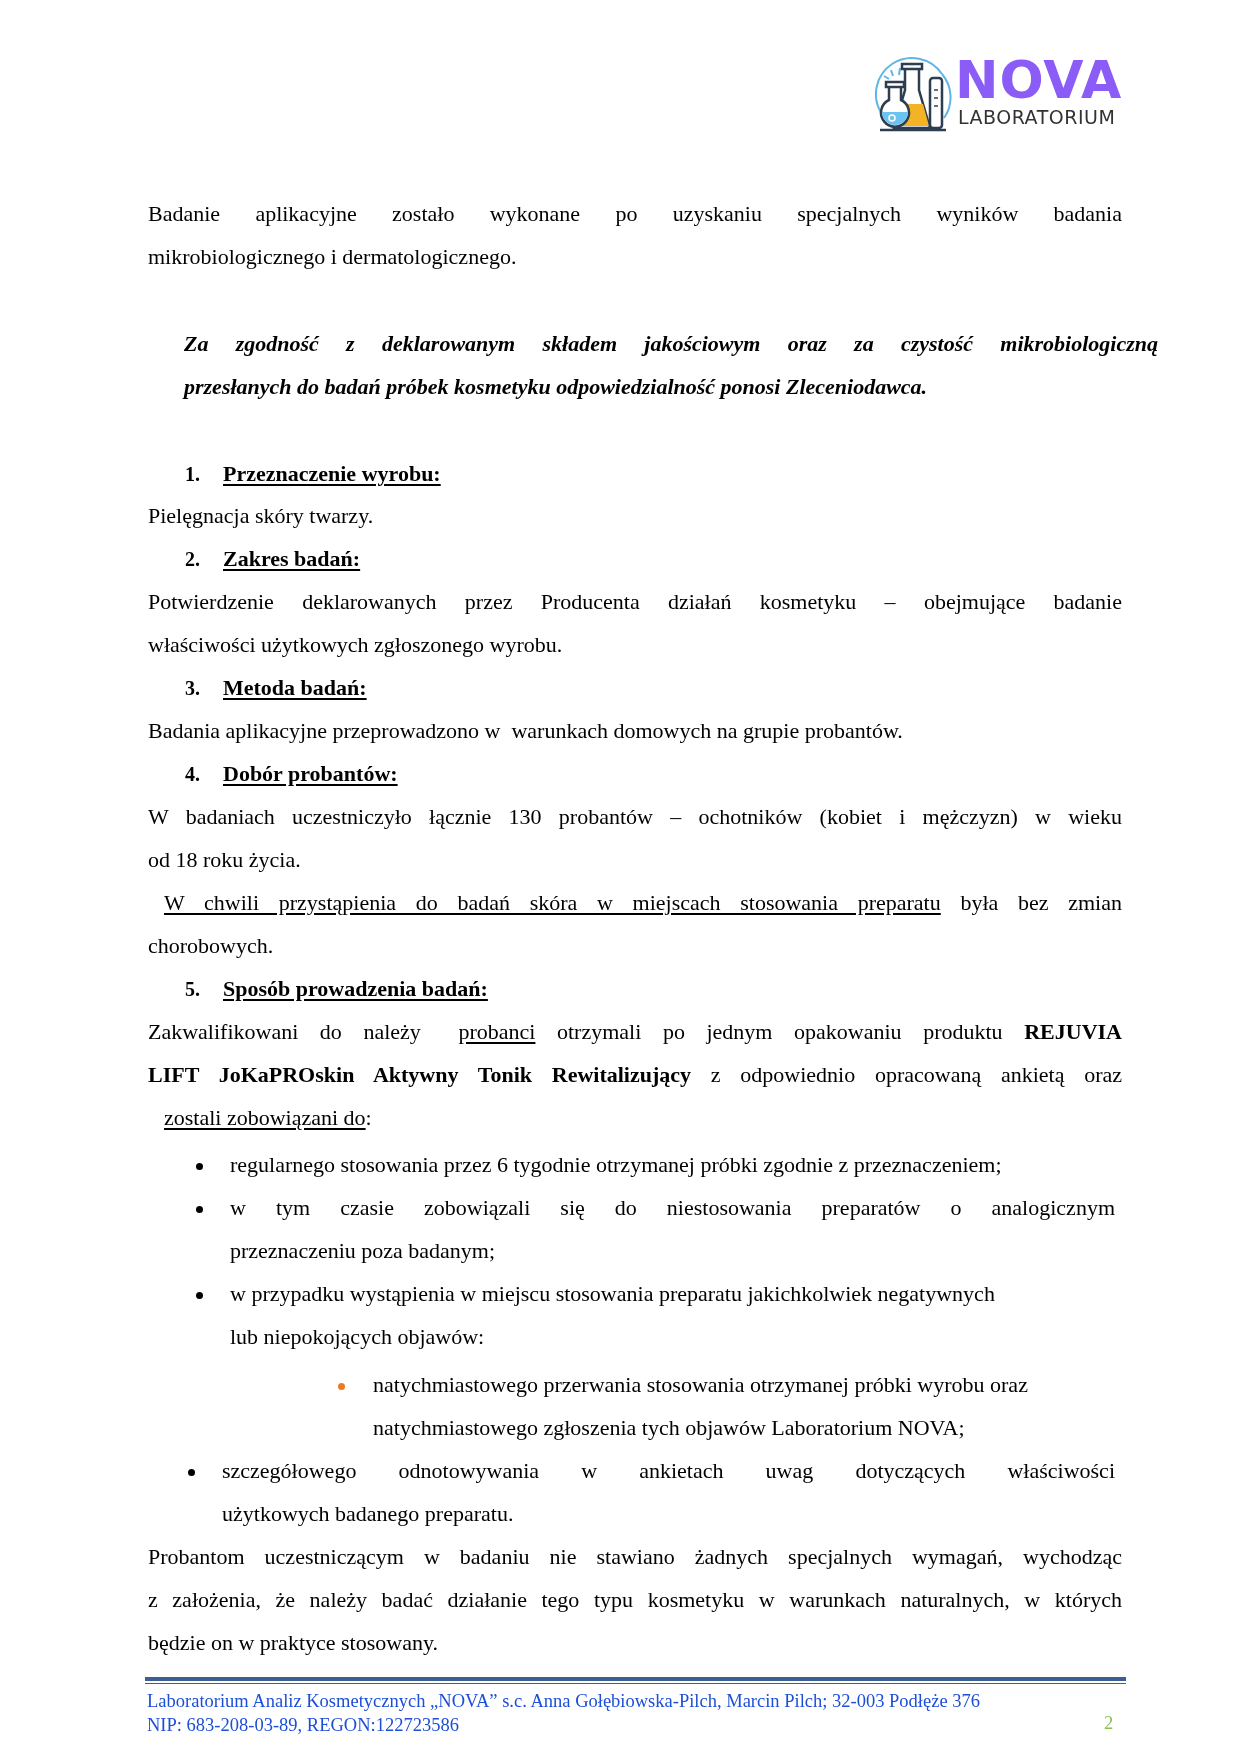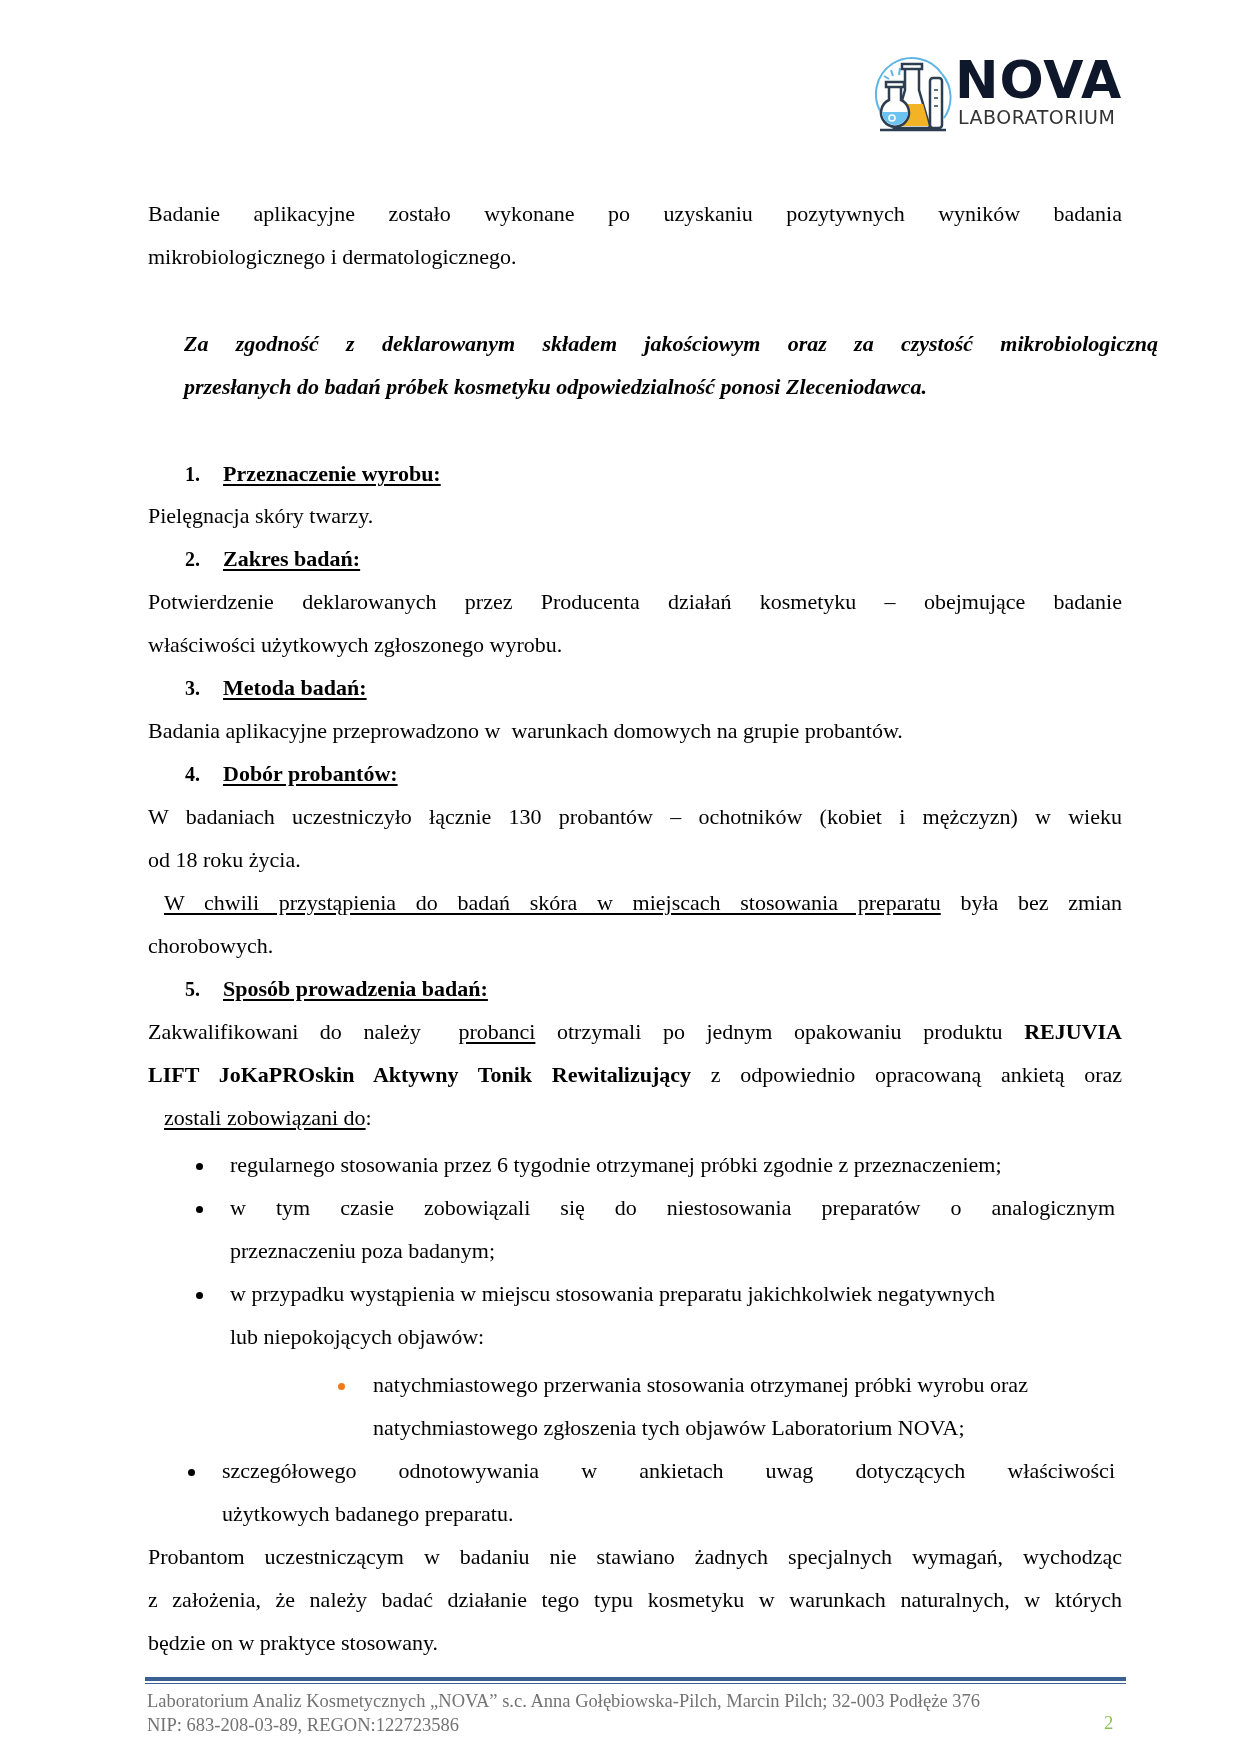--- a/index.html
+++ b/index.html
@@ -12,27 +12,27 @@
   .b { font-weight: bold; }
   .u { text-decoration: underline; text-underline-offset: 3px; margin-left: 16px; }
   .num { position: absolute; font-size: 20px; font-weight: bold; line-height: 26px; }
   .head { position: absolute; font-size: 22px; font-weight: bold; line-height: 26px;
           text-decoration: underline; text-underline-offset: 3px; text-decoration-thickness: 2px; text-align: center; }
   .bullet { position: absolute; width: 7px; height: 7px; border-radius: 50%; background: #000; }
   .bullet.orange { background: #f07a1a; }
   
   .logo { position: absolute; left: 872px; top: 54px; width: 250px; height: 84px; }
   .logo-text-main { position: absolute; left: 83px; top: -2px; font-family: "DejaVu Sans", sans-serif;
-                    font-weight: bold; font-size: 52px; letter-spacing: 1px; color: #0f172a; line-height: 56px; }
+                    font-weight: bold; font-size: 52px; letter-spacing: 1px; color: #8b5cf6; line-height: 56px; }
   .logo-text-sub { position: absolute; left: 86px; top: 52px; font-family: "DejaVu Sans", sans-serif;
                    font-size: 19px; color: #333; letter-spacing: 0.5px; line-height: 22px; }
   
   .footer-rule-thick { position: absolute; left: 145px; width: 981px; top: 1677px; height: 4px; background: #3a5f91; }
   .footer-rule-thin { position: absolute; left: 145px; width: 981px; top: 1683px; height: 1px; background: #3a5f91; }
-  .footer-text { position: absolute; left: 147px; font-size: 18.5px; color: #737373; line-height: 22px; white-space: nowrap; }
+  .footer-text { position: absolute; left: 147px; font-size: 18.5px; color: #1d4ed8; line-height: 22px; white-space: nowrap; }
   .page-num { position: absolute; left: 1104px; top: 1712px; font-size: 18.5px; color: #8cc152; line-height: 22px; }
 </style>
 </head>
 <body>
 
 <div class="logo">
   <svg width="80" height="80" viewBox="0 0 80 80" style="position:absolute;left:0;top:2px;">
     <path d="M10 58 A36 36 0 0 1 70 18" fill="none" stroke="#5fb6e4" stroke-width="2"></path>
     <path d="M70 18 A36 36 0 0 1 72 62" fill="none" stroke="#5fb6e4" stroke-width="2"></path>
 
@@ -52,21 +52,21 @@
     <rect x="58" y="22" width="12" height="50" rx="3" fill="#fff" stroke="#2c3e50" stroke-width="2.5"></rect>
     <line x1="62" y1="34" x2="66" y2="34" stroke="#2c3e50" stroke-width="1.5"></line>
     <line x1="62" y1="42" x2="66" y2="42" stroke="#2c3e50" stroke-width="1.5"></line>
     <line x1="62" y1="50" x2="66" y2="50" stroke="#2c3e50" stroke-width="1.5"></line>
     <line x1="8" y1="74" x2="74" y2="74" stroke="#2c3e50" stroke-width="2.5"></line>
   </svg>
   <div class="logo-text-main">NOVA</div>
   <div class="logo-text-sub">LABORATORIUM</div>
 </div>
 
-<div class="line just" style="top:201px">Badanie aplikacyjne zostało wykonane po uzyskaniu pozytywnych wyników badania</div>
+<div class="line just" style="top:201px">Badanie aplikacyjne zostało wykonane po uzyskaniu specjalnych wyników badania</div>
 <div class="line left" style="top:244px">mikrobiologicznego i dermatologicznego.</div>
 
 <div class="line just bi" style="top:331px">Za zgodność z deklarowanym składem jakościowym oraz za czystość mikrobiologiczną</div>
 <div class="line left bi" style="top:374px">przesłanych do badań próbek kosmetyku odpowiedzialność ponosi Zleceniodawca.</div>
 
 <div class="num" style="left:185px;top:461px">1.</div>
 <div class="head" style="left:223px;top:461px">Przeznaczenie wyrobu:</div>
 <div class="line left" style="top:503px">Pielęgnacja skóry twarzy.</div>
 
 <div class="num" style="left:185px;top:546px">2.</div>

